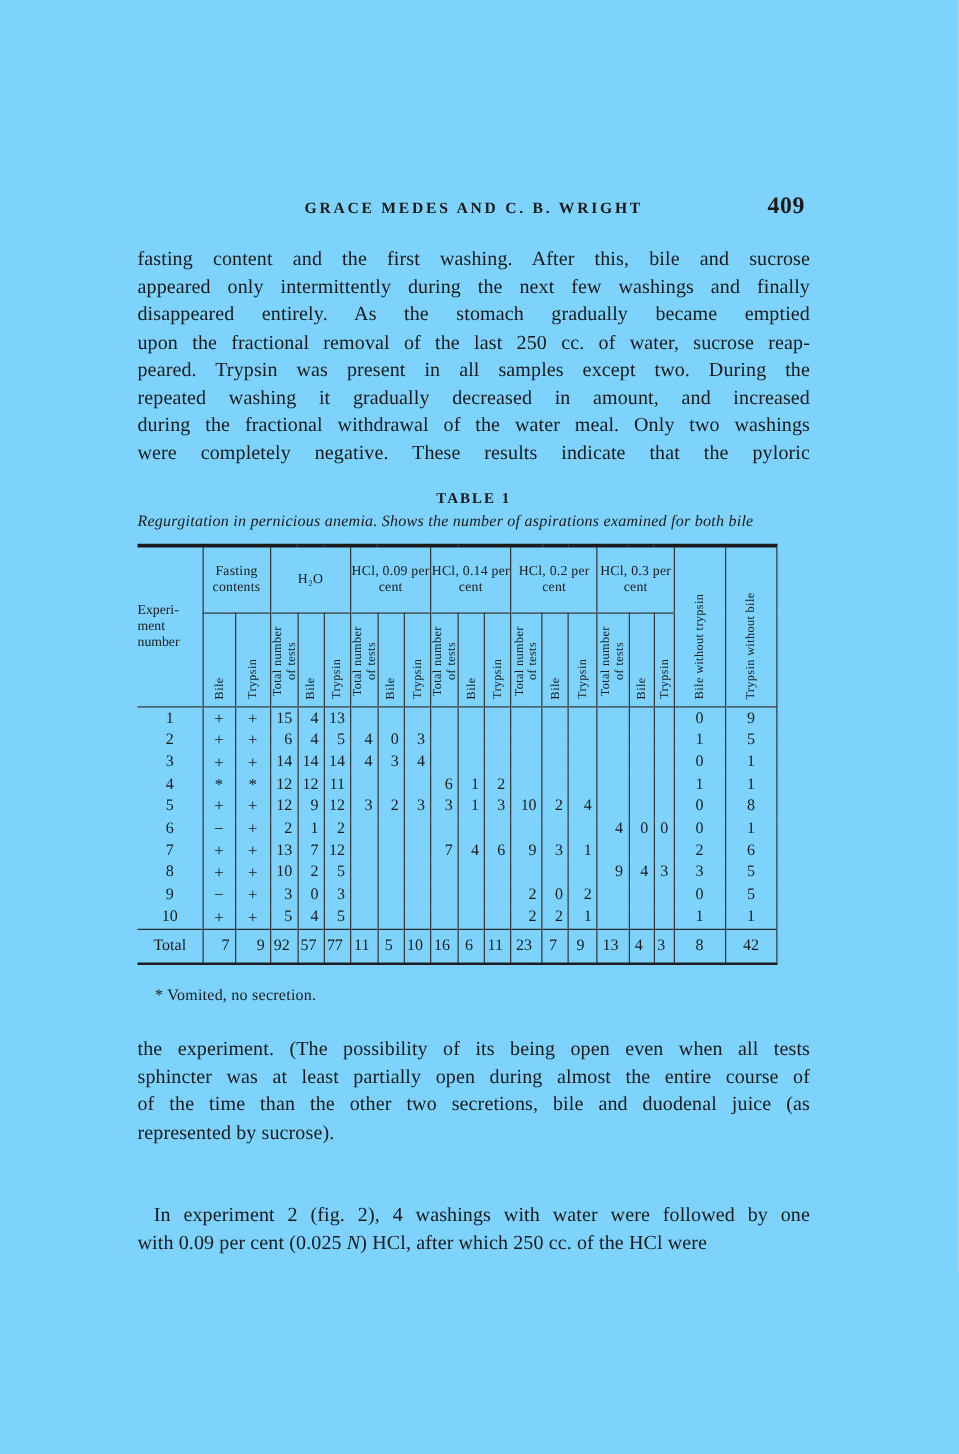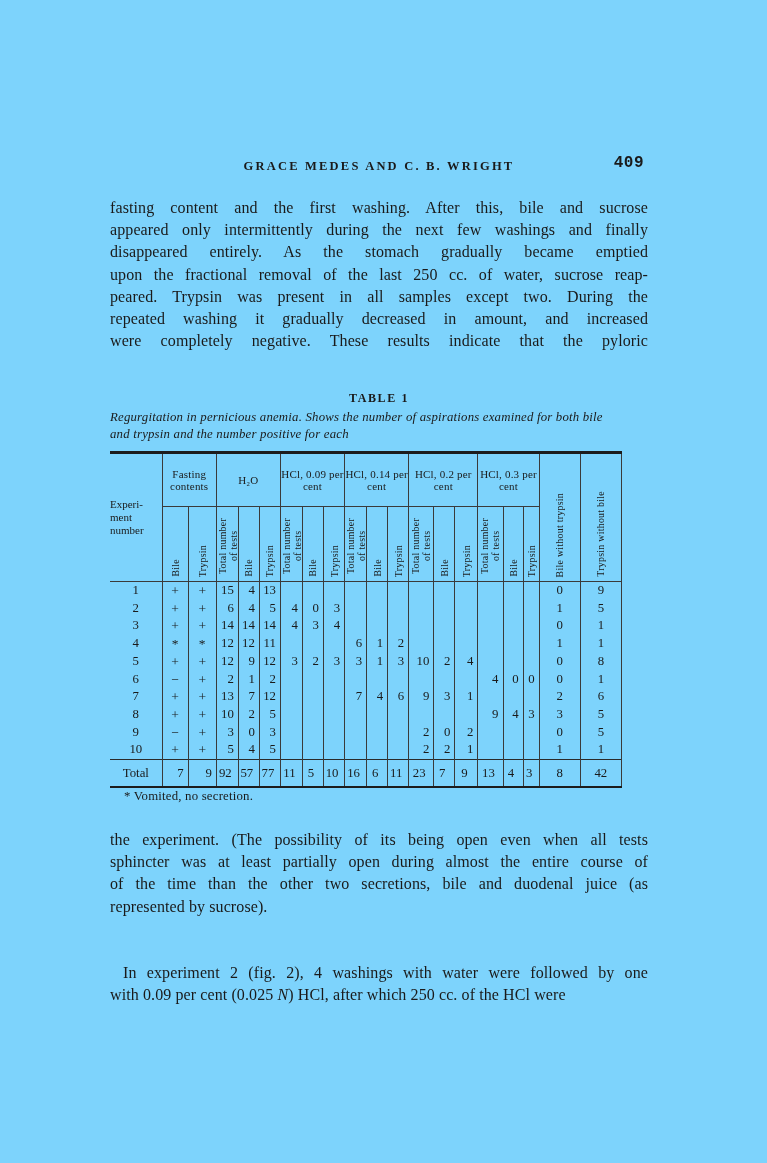--- a/index.html
+++ b/index.html
@@ -4,21 +4,21 @@
 <style>
   html,body{margin:0;padding:0;background:#ddd;}
   .page{
     position:relative;width:767px;height:1163px;margin:0 auto;
     background:#7dd3fc;color:#1a1a1a;overflow:hidden;
     font-family:"Liberation Serif","DejaVu Serif",serif;
   }
   
   .running-head{position:absolute;left:110px;top:159px;width:538px;}
   .rh-authors{display:block;text-align:center;font-size:12.5px;font-weight:bold;letter-spacing:2.2px;}
-  .rh-page{position:absolute;right:4px;top:-5px;font-size:16px;font-weight:bold;letter-spacing:.5px;font-family:Liberation Mono, monospace;}
+  .rh-page{position:absolute;right:4px;top:-5px;font-size:19px;font-weight:bold;letter-spacing:.5px;}
   
   .para{position:absolute;left:110px;width:538px;}
   .para1{top:197px;}
   .para2{top:829px;}
   .para3{top:962px;}
   .textline{
     font-size:16px;line-height:22.2px;letter-spacing:.1px;
     text-align:justify;text-align-last:justify;white-space:normal;
   }
   .textline.last{text-align-last:left;}
@@ -82,27 +82,27 @@
     <span class="rh-page">409</span>
   </div>
 
   <div class="para para1">
     <div class="textline">fasting content and the first washing.  After this, bile and sucrose</div>
     <div class="textline">appeared only intermittently during the next few washings and finally</div>
     <div class="textline">disappeared entirely.  As the stomach gradually became emptied</div>
     <div class="textline">upon the fractional removal of the last 250 cc. of water, sucrose reap-</div>
     <div class="textline">peared.  Trypsin was present in all samples except two.  During the</div>
     <div class="textline">repeated washing it gradually decreased in amount, and increased</div>
+    <div class="textline">during the fractional withdrawal of the water meal.  Only two washings</div>
     <div class="textline">were completely negative.  These results indicate that the pyloric</div>
   </div>
 
   <div class="table-block">
     <div class="tbl-title">TABLE 1</div>
     <div class="tbl-caption">Regurgitation in pernicious anemia.  Shows the number of aspirations examined for both bile</div>
-    <div class="tbl-caption" style="margin-top:0;">and trypsin and the number positive for each</div>
 
     <table class="data">
       <colgroup>
           <col style="width: 52px;">
           <col style="width: 26px;">
           <col style="width: 28px;">
           <col style="width: 22px;">
           <col style="width: 21px;">
           <col style="width: 21px;">
           <col style="width: 22px;">

